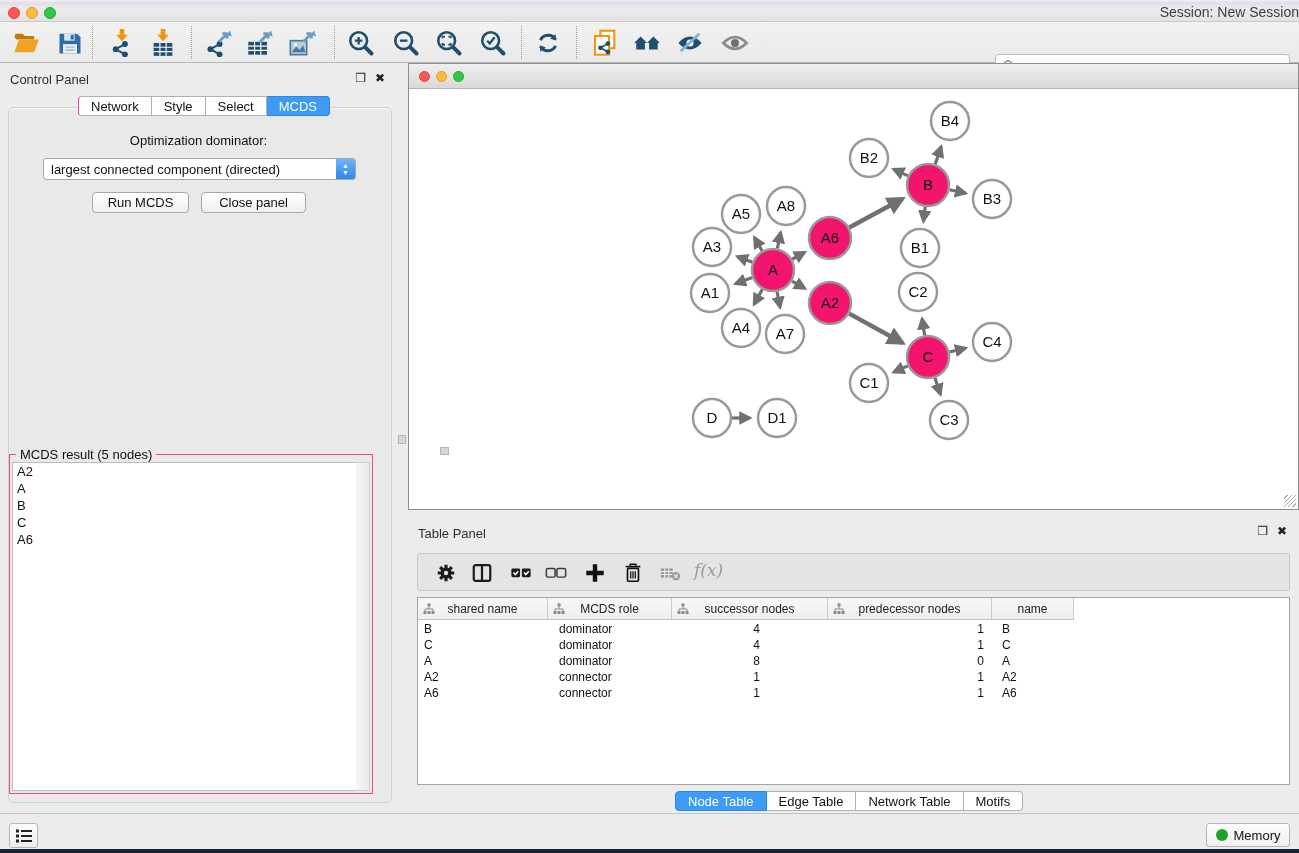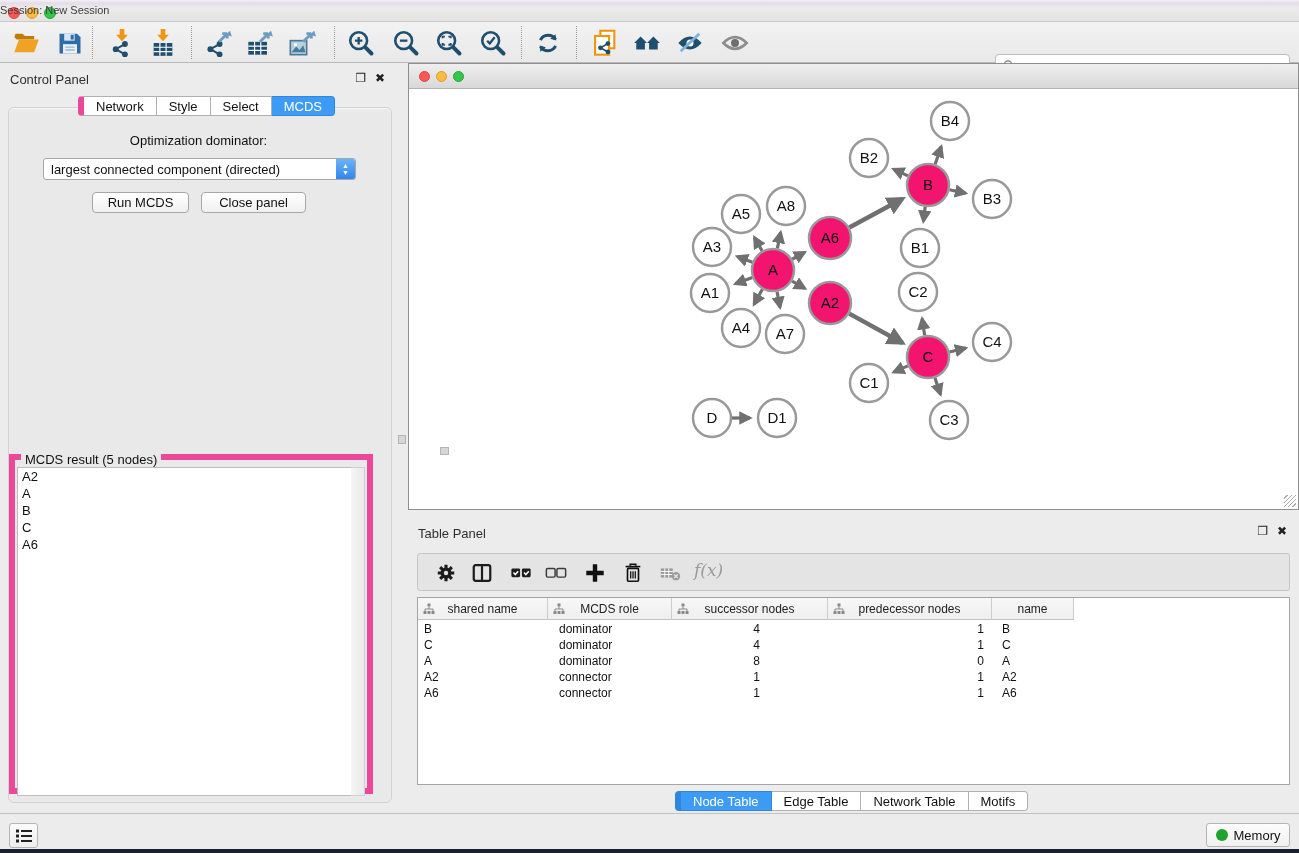--- a/index.html
+++ b/index.html
@@ -4,56 +4,56 @@
 <style>
   * { margin:0; padding:0; box-sizing:border-box; }
   html,body { width:1299px; height:853px; }
   body { font-family:"Liberation Sans", sans-serif; background:#ececec; position:relative; overflow:hidden; }
   #app { position:absolute; inset:0; width:1299px; height:853px; background:#ececec; }
 
   
   #titlebar { position:absolute; left:0; top:0; width:1299px; height:22px;
     background:linear-gradient(#f4eef6,#e4dde8 15%,#ececec 40%,#e2e2e2); border-bottom:1px solid #c9c9c9; }
   #titlebar .tl { position:absolute; top:7px; width:12px; height:12px; border-radius:50%; }
-  #title-text { position:absolute; width:100%; text-align:left; top:4px; font-size:11px; color:#3d3d3d; }
+  #title-text { position:absolute; width:100%; text-align:right; top:4px; font-size:14px; color:#3d3d3d; }
 
   
   #toolbar { position:absolute; left:0; top:22px; width:1299px; height:41px;
     background:linear-gradient(#f2f2f2,#e9e9e9); border-bottom:1px solid #b8b8b8; }
   .tbi { position:absolute; top:5px; width:32px; height:32px; display:flex; align-items:center; justify-content:center; cursor:pointer; }
   .tbi svg { width:28px; height:28px; }
   .tb-sep { position:absolute; top:4px; height:33px; border-left:1px dotted #9a9a9a; }
   #search-box { position:absolute; left:995px; top:32px; width:295px; height:23px; background:#fff;
     border:1px solid #bdbdbd; border-radius:4px; display:flex; align-items:center; padding-left:6px; }
   #search-box input { border:none; outline:none; flex:1; font-size:12px; font-family:"Liberation Sans",sans-serif; background:transparent; }
 
   
   #control-panel { position:absolute; left:0; top:63px; width:397px; height:750px; background:#ececec; }
   #cp-title { position:absolute; left:10px; top:9px; font-size:13px; color:#2f2f2f; }
   .win-btns { position:absolute; top:8px; right:12px; font-size:12px; color:#222; display:flex; gap:9px; }
   .win-btns span { cursor:pointer; }
   #cp-tabs { position:absolute; left:78px; top:33px; height:20px; display:flex; }
   .seg-tab { height:20px; font-size:13px; padding:2px 12px 0 12px; background:#fff; border:1px solid #b0b0b0; border-left:none;
     color:#111; text-align:center; cursor:pointer; white-space:nowrap; }
-  .seg-tab:first-child { border-left:6px solid #ec4899; border-radius:4px 0 0 4px; }
+  .seg-tab:first-child { border-left:1px solid #ec4899; border-radius:4px 0 0 4px; }
   .seg-tab:last-child { border-radius:0 4px 4px 0; }
   .seg-tab.active { background:#3e9bf5; border-color:#2f86dd; color:#fff; }
   #cp-body { position:absolute; left:8px; top:44px; width:384px; height:696px; background:#e9e9e9;
     border:1px solid #d2d2d2; border-radius:6px; box-shadow:inset 0 1px 2px rgba(255,255,255,.8); }
   #opt-label { position:absolute; left:0; top:70px; width:100%; text-align:center; font-size:13px; color:#111; }
   #criterion-select { position:absolute; left:43px; top:95px; width:313px; height:22px; background:#fff;
     border:1px solid #a7a7a7; border-radius:3px; font-size:13px; color:#111; display:flex; align-items:center; cursor:pointer; }
   #criterion-select .sel-text { padding-left:7px; flex:1; }
   #criterion-select .stepper { width:19px; height:20px; background:linear-gradient(#6cb4f8,#2f86ec); border-radius:0 2px 2px 0;
     color:#fff; font-size:7px; line-height:7px; display:flex; flex-direction:column; align-items:center; justify-content:center; }
   .cp-btn { position:absolute; top:129px; height:21px; background:linear-gradient(#ffffff,#f0f0f0); border:1px solid #a7a7a7;
     border-radius:4px; font-size:13px; color:#111; text-align:center; padding-top:2px; cursor:pointer; }
   #run-btn { left:92px; width:97px; }
   #closepanel-btn { left:201px; width:105px; }
-  #result-group { position:absolute; left:9px; top:391px; width:364px; height:340px; border:6px solid #ec4899;padding-left:12px; }
+  #result-group { position:absolute; left:9px; top:391px; width:364px; height:340px; border:1px solid #ec4899;padding-left:12px; }
   #result-title { position:absolute; left:6px; top:-8px; background:#e9e9e9; padding:0 4px; font-size:13px; color:#111; }
   #result-list { position:absolute; left:2px; top:7px; width:346px; height:329px; background:#fff; border:1px solid #bdbdbd; overflow:hidden; }
   .result-item { font-size:13px; color:#111; padding:1px 0 1px 4px; line-height:15px; }
   #result-scroll { position:absolute; right:2px; top:7px; width:14px; height:329px; background:linear-gradient(90deg,#f6f6f6,#eaeaea); border:1px solid #cfcfcf; border-left:none; }
 
   
   #v-divider { position:absolute; left:397px; top:63px; width:11px; height:750px; background:#ececec; }
   #v-handle { position:absolute; left:1px; top:372px; width:8px; height:9px; background:#d6d6d6; border:1px solid #b5b5b5; }
 
   

